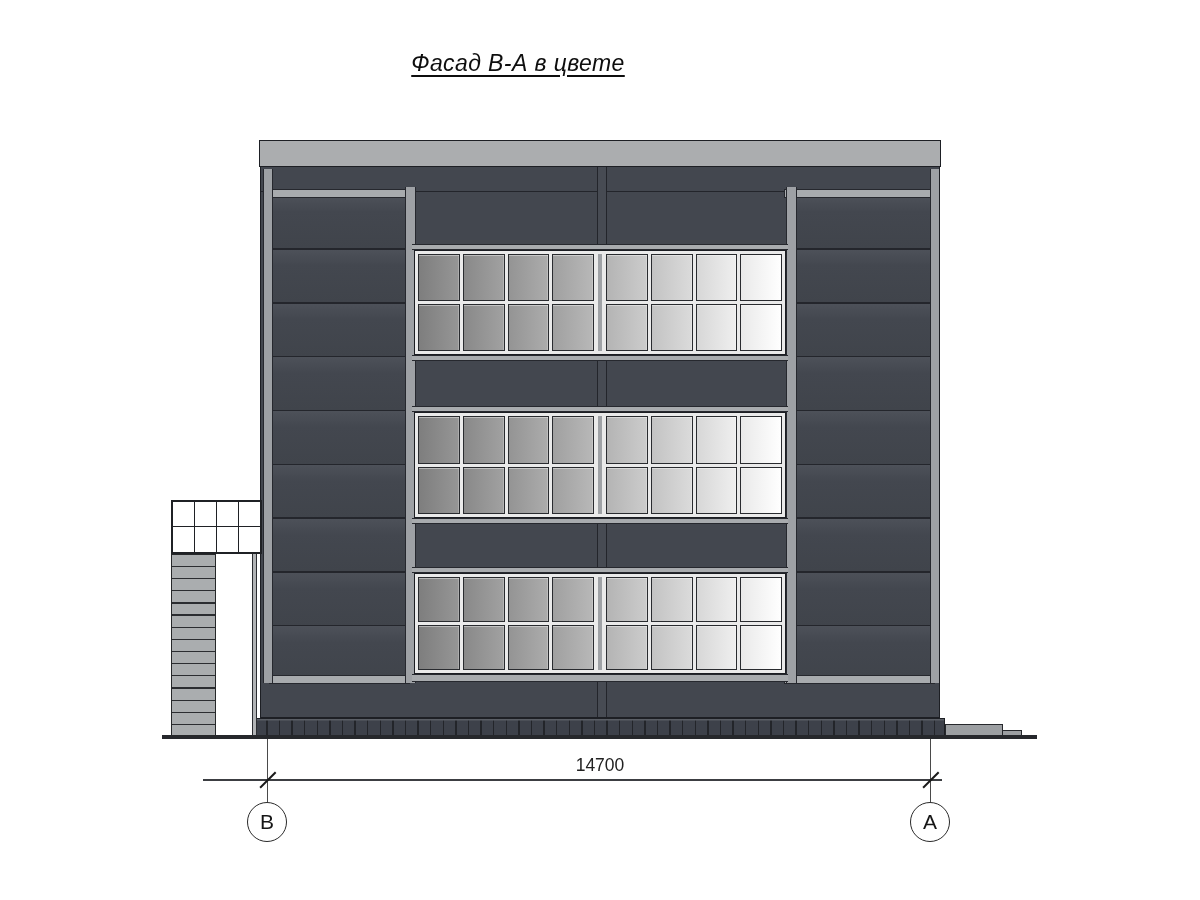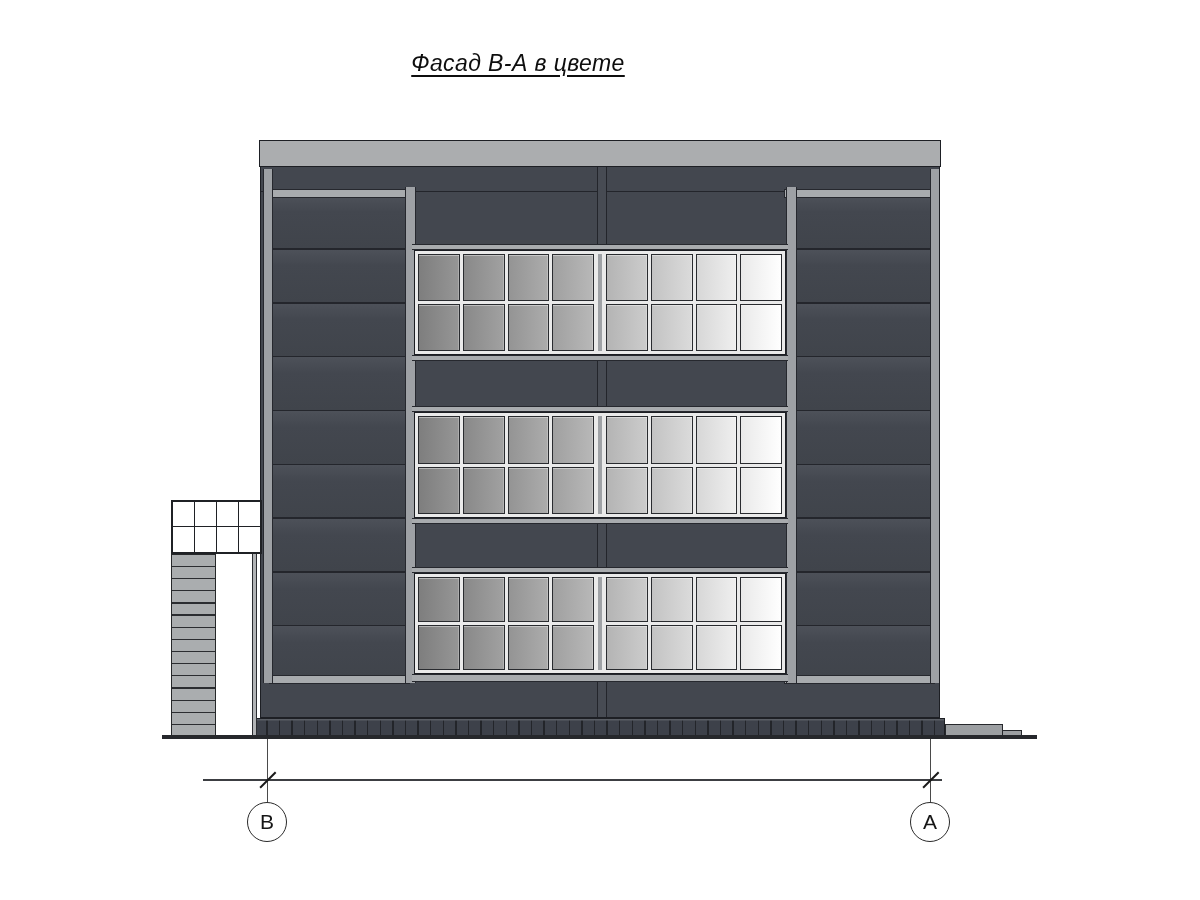--- a/index.html
+++ b/index.html
@@ -200,16 +200,17 @@
   <div class="abs stair-glass"></div>
   <div class="abs stair-stripes"></div>
   <div class="abs jamb"></div>
 
 
   <div class="abs ext ext-b"></div>
   <div class="abs ext ext-a"></div>
   <div class="abs dimline"></div>
   <div class="abs tick tick-b"></div>
   <div class="abs tick tick-a"></div>
+  <div class="abs dimlabel">14700</div>
   <div class="abs axis axis-b">В</div>
   <div class="abs axis axis-a">А</div>
 
 </div>
 
 </body></html>

